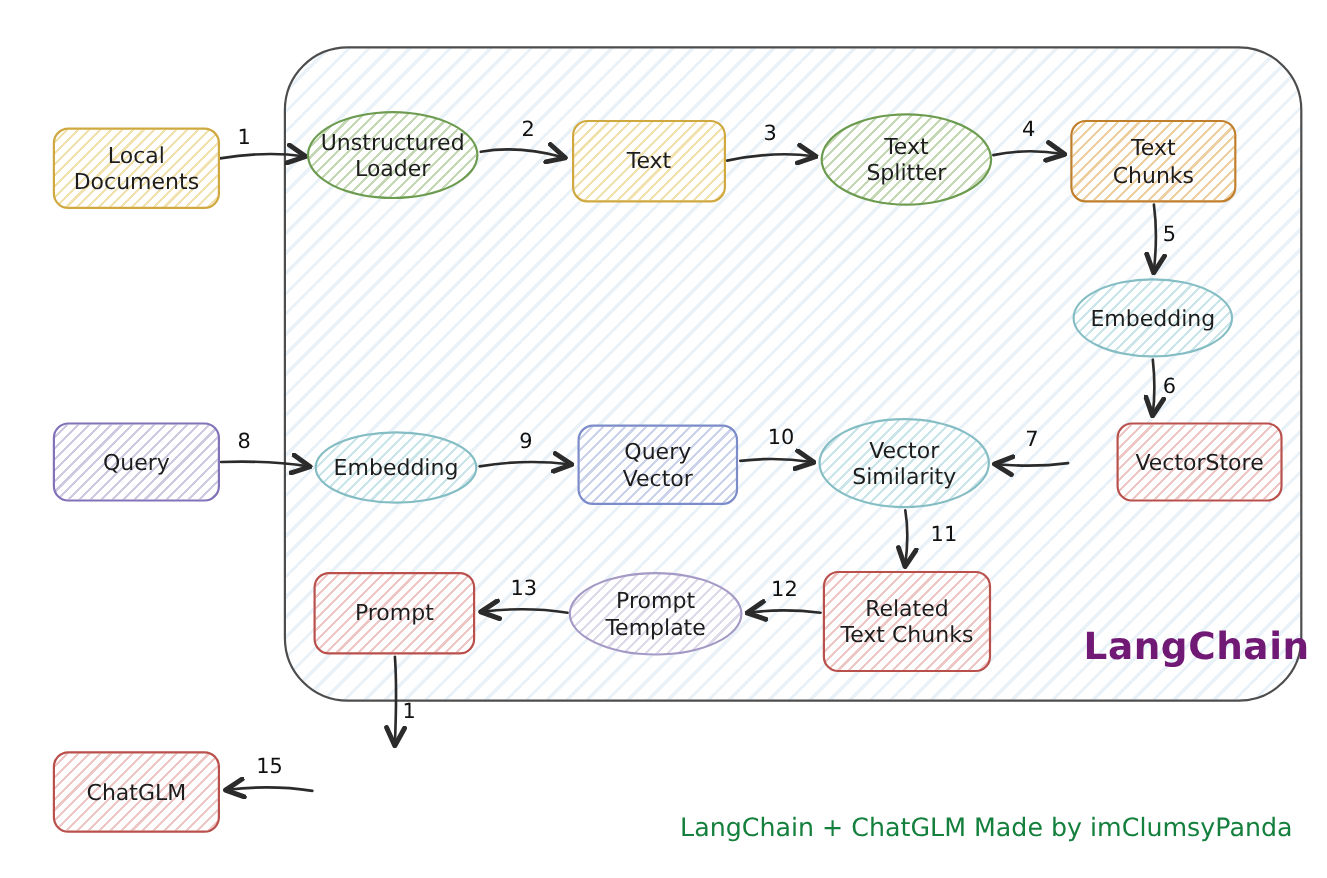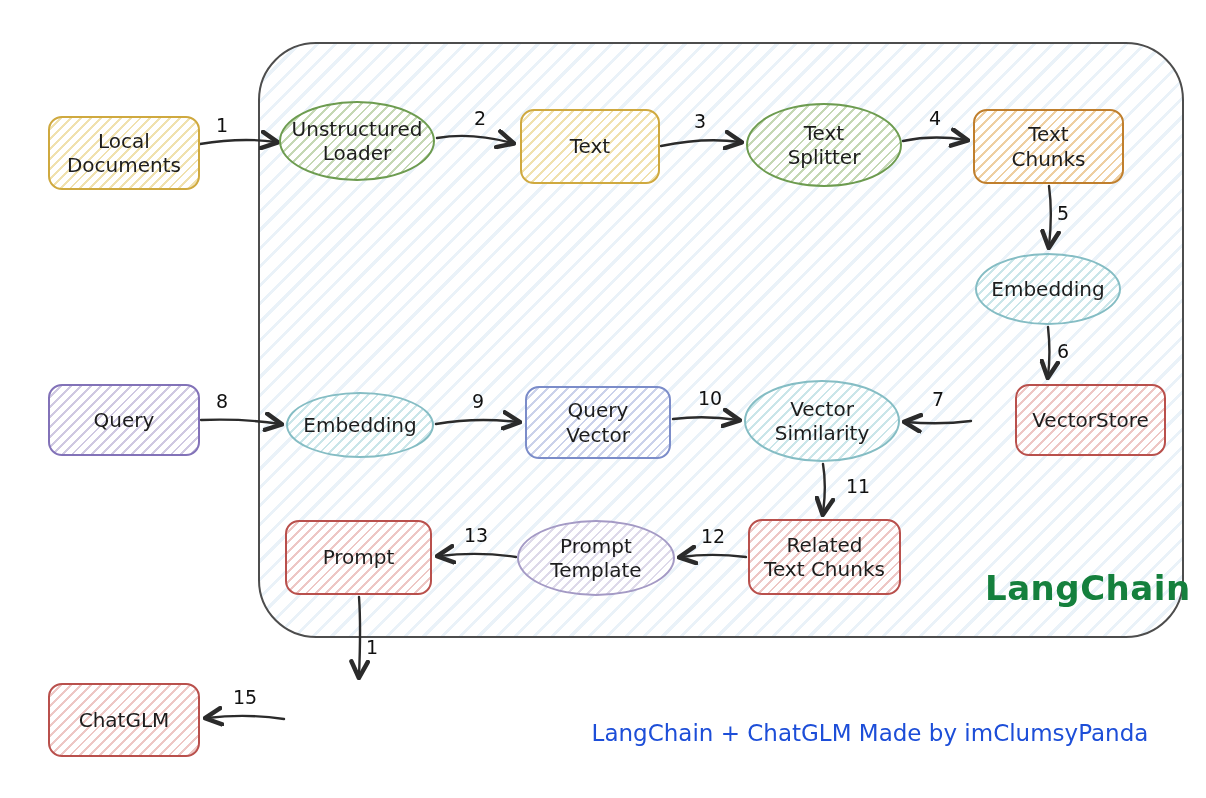--- a/index.html
+++ b/index.html
@@ -27,25 +27,25 @@
   .teal     { border-color:#85bdc4; background-image:repeating-linear-gradient(135deg, rgba(150,205,212,0.50) 0 2px, transparent 2px 7px); }
   .red      { border-color:#b9504c; background-image:repeating-linear-gradient(135deg, rgba(214,122,117,0.42) 0 2px, transparent 2px 7px); }
   .purple   { border-color:#8272b8; background-image:repeating-linear-gradient(135deg, rgba(150,135,190,0.45) 0 2px, transparent 2px 7px); }
   .blue     { border-color:#7b8cc9; background-image:repeating-linear-gradient(135deg, rgba(140,155,210,0.45) 0 2px, transparent 2px 7px); }
   .lavender { border-color:#a49ac5; background-image:repeating-linear-gradient(135deg, rgba(172,162,202,0.40) 0 2px, transparent 2px 7px); }
   .bluegray { border-color:#98a4b6; background-image:repeating-linear-gradient(135deg, rgba(170,182,200,0.40) 0 2px, transparent 2px 7px); }
   .edges-layer { position:absolute; left:0; top:0; width:1206px; height:798px; pointer-events:none; }
   .edge-label { position:absolute; font-size:19px; color:#111; }
   .brand-label {
     position:absolute; left:985px; top:568px; width:200px;
-    font-size:34px; font-weight:700; letter-spacing:0.5px; color:#15803d;
+    font-size:34px; font-weight:700; letter-spacing:0.5px; color:#701a75;
   }
   .caption {
-    position:absolute; left:565px; top:720px; width:610px; text-align:center;
-    font-size:23px; color:#1d4ed8;
+    position:absolute; left:565px; top:740px; width:610px; text-align:right;
+    font-size:23px; color:#15803d;
   }
 </style>
 </head>
 <body>
 
 <div class="stage">
 
   <div class="langchain-box"></div>
 
   <svg class="edges-layer" viewBox="0 0 1206 798">
@@ -103,21 +103,21 @@
   <div class="node rect red" style="left:1015px;top:384px;width:151px;height:72px;">
     <span>VectorStore</span>
   </div>
   <div class="node rect purple" style="left:48px;top:384px;width:152px;height:72px;">
     <span>Query</span>
   </div>
   <div class="node rect blue" style="left:525px;top:386px;width:146px;height:73px;">
     <span>Query
 Vector</span>
   </div>
-  <div class="node rect red" style="left:748px;top:519px;width:153px;height:76px;">
+  <div class="node rect red" style="left:748px;top:519px;width:153px;height:92px;">
     <span>Related
 Text Chunks</span>
   </div>
   <div class="node rect red" style="left:285px;top:520px;width:147px;height:75px;">
     <span>Prompt</span>
   </div>
   <div class="node rect red" style="left:48px;top:683px;width:152px;height:74px;">
     <span>ChatGLM</span>
   </div>
 

